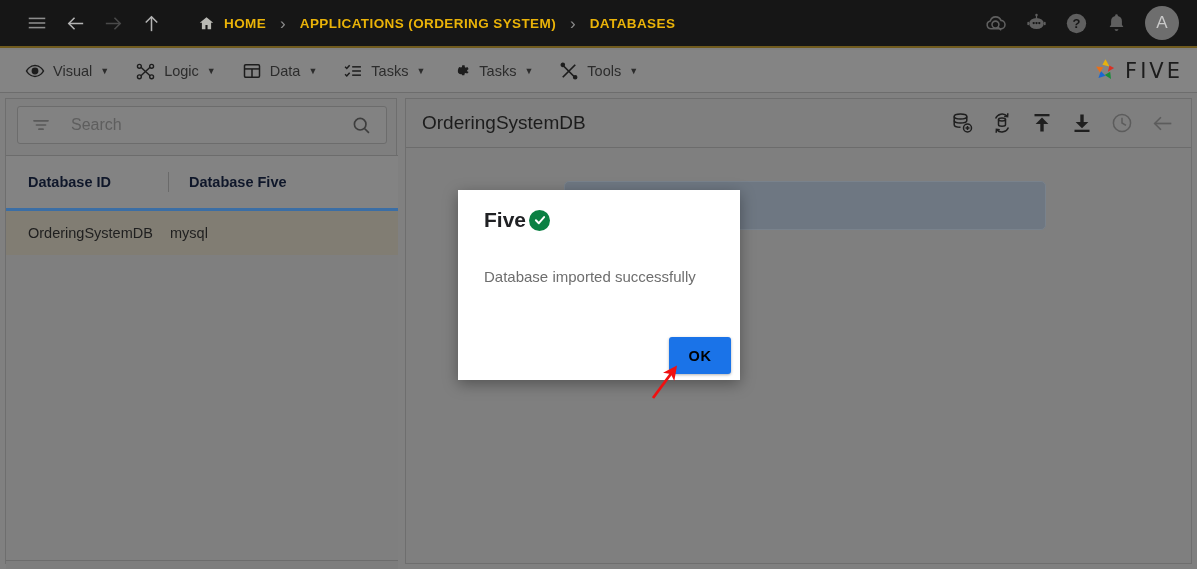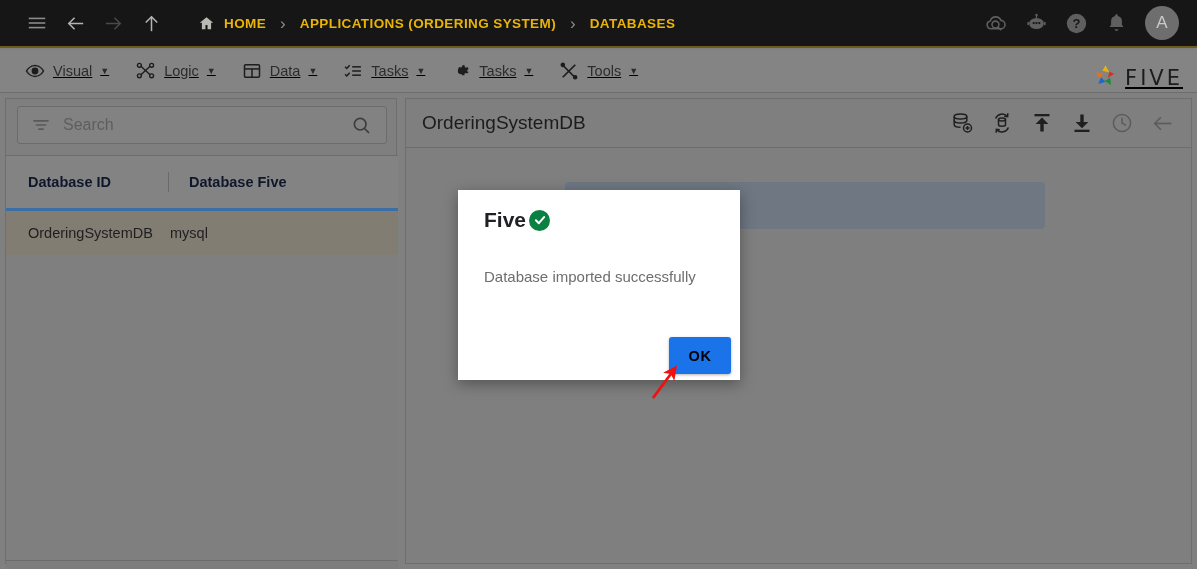--- a/index.html
+++ b/index.html
@@ -55,23 +55,22 @@
     background: #6e6e6e; color: #c9c9c9;
     display: flex; align-items: center; justify-content: center;
     font-size: 17px; margin-left: 6px;
   }
 
   
   .menubar {
     position: absolute; left: 0; top: 50px;
     width: 1197px; height: 43px;
     background: #848484;
-    display: flex; align-items: flex-end;
+    display: flex; align-items: center;
     border-bottom: 1px solid #6d6d6d;
-    text-decoration: underline;
   }
   .menu-item {
     display: flex; align-items: center; gap: 8px;
     padding: 0 13px; height: 43px;
     color: #2c2c2c; font-size: 14.5px;
   }
   .menu-item:first-child { margin-left: 12px; }
   .menu-item .mcaret { font-size: 9px; color: #2c2c2c; }
   .menu-icon { display: flex; align-items: center; color: #1d1d1d; }
   .brand {
@@ -89,20 +88,21 @@
     width: 392px; height: 466px;
     border: 1px solid #6e6e6e;
     background: #7f7f7f;
   }
   .searchbox {
     position: absolute; left: 11px; top: 7px;
     width: 370px; height: 38px;
     border: 1px solid #6c6c6c; border-radius: 3px;
     display: flex; align-items: center;
     background: #828282;
+    gap: 8px;
   }
   .filter-icon { margin-left: 13px; display: flex; color: #5a5a5a; }
   .search-input {
     flex: 1; border: none; outline: none; background: transparent;
     font-family: "Liberation Sans", sans-serif;
     font-size: 16px; color: #3a3a3a; margin-left: 12px;
   }
   .search-input::placeholder { color: #5e5e5e; }
   .search-icon { margin-right: 14px; display: flex; color: #3d3d3d; }
 

